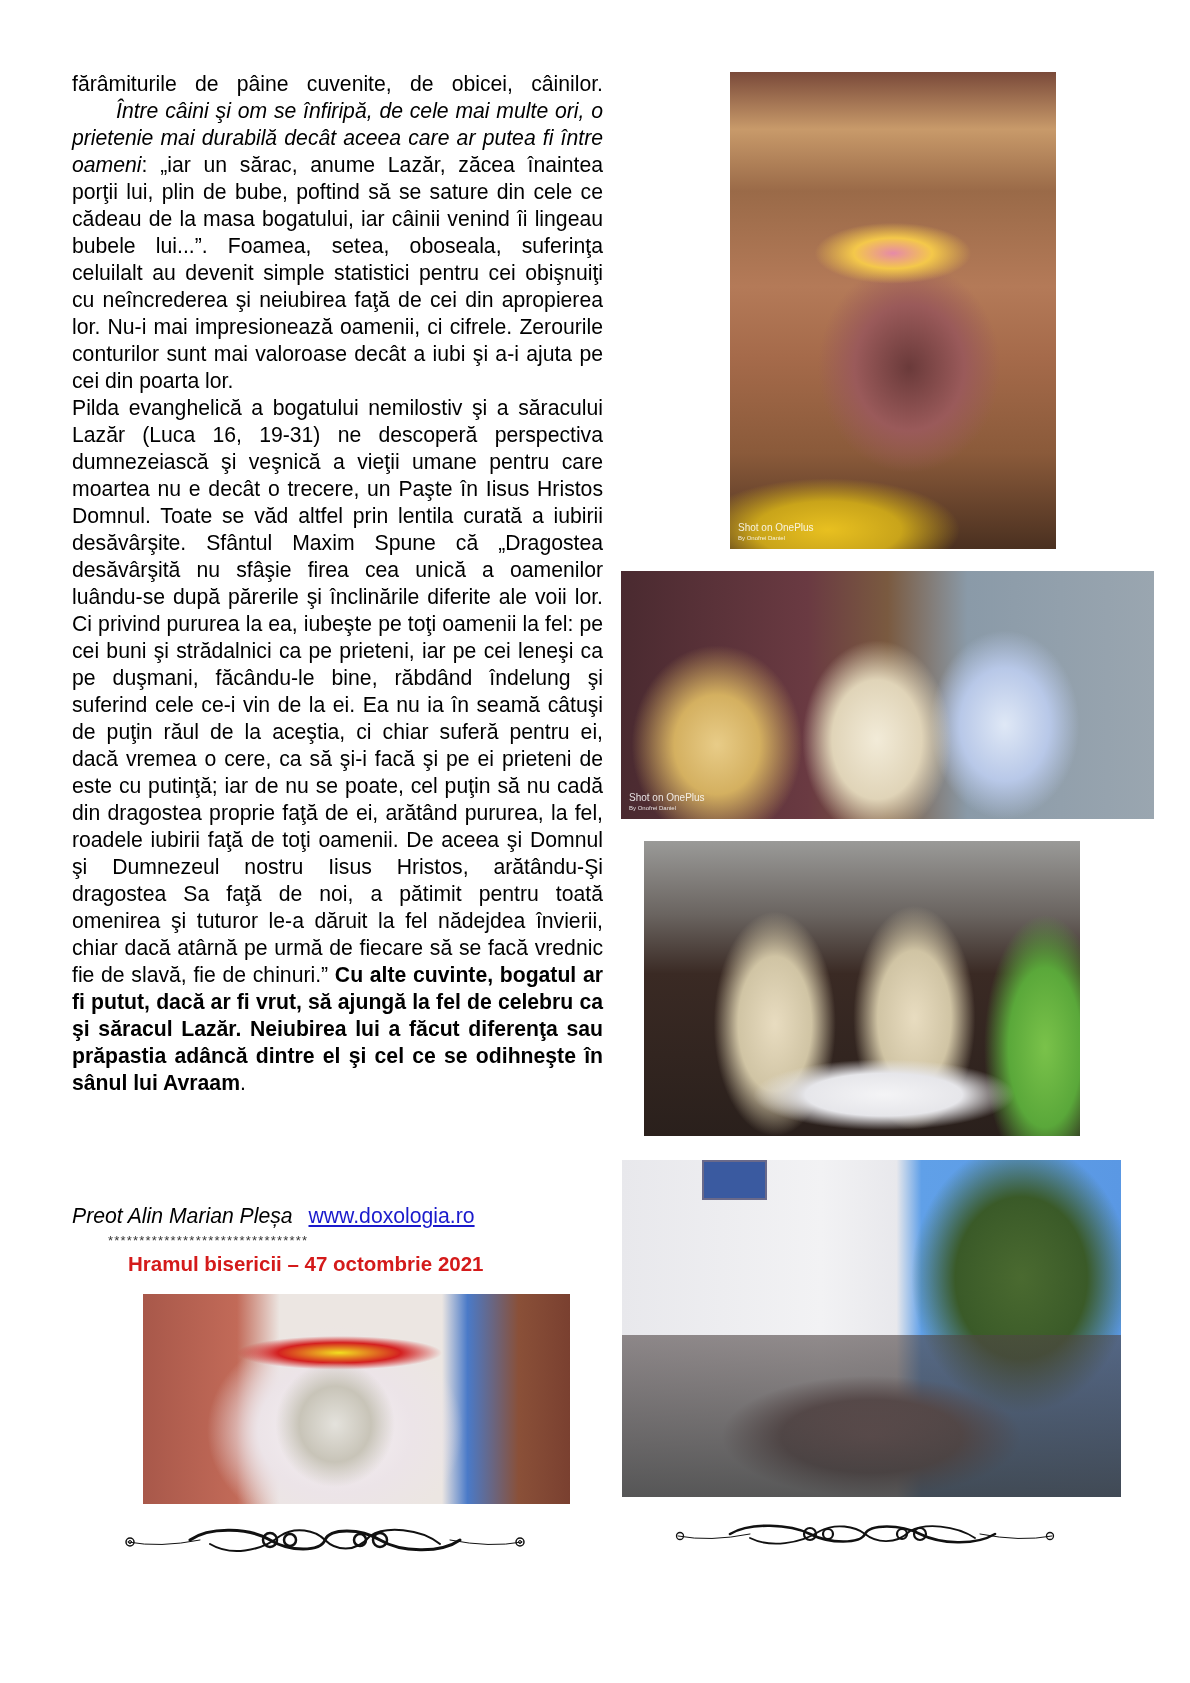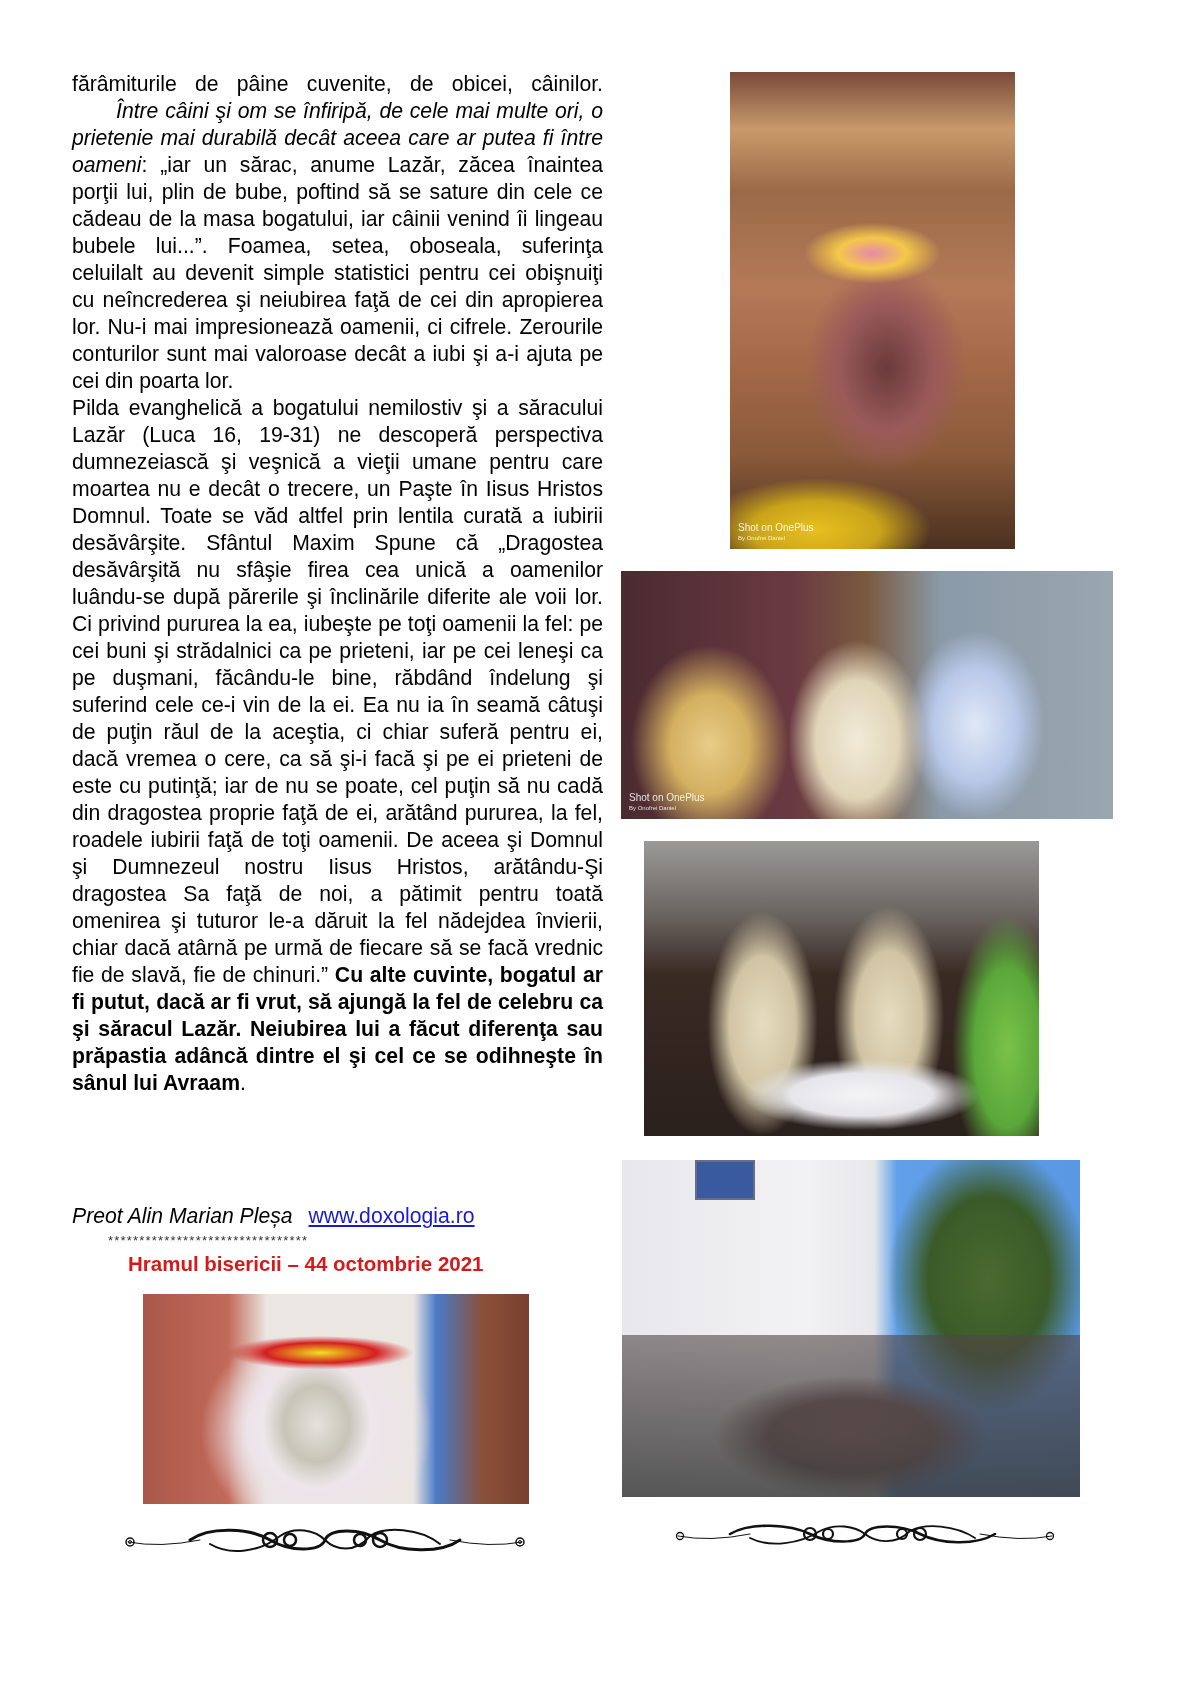--- a/index.html
+++ b/index.html
@@ -9,21 +9,21 @@
          font-size:21.2px; line-height:27.0px; text-align:justify; }
   .col p { margin:0; }
   .it { font-style:italic;margin-left:44px; }
   .bd { font-weight:bold;margin-top:12px; }
   .sig { position:absolute; left:72px; top:1202px; font-size:21.2px; line-height:27px; white-space:nowrap; }
   .sig .author { font-style:italic; }
   .sig a { color:#1a1acc; text-decoration:underline; margin-left:10px; }
   .stars { position:absolute; left:108px; top:1233px; font-size:13px; letter-spacing:1.2px; color:#333; white-space:nowrap; }
   .hram { position:absolute; left:128px; top:1252px; font-size:20.5px; font-weight:bold; color:#d41a1a; white-space:nowrap; }
 
-  .photo { position:absolute; overflow:hidden; }
+  .photo { position:absolute; overflow:hidden;padding-left:41px; }
   .photo .wm { position:absolute; left:8px; bottom:6px; color:#fff; font-size:10px; opacity:.85; line-height:10px; }
   .photo .wm small { display:block; font-size:6px; }
 
   
   #p1 { left:730px; top:72px; width:285px; height:477px;
         background:
           radial-gradient(ellipse 30% 8% at 50% 38%, #e68aa8 0%, #f4c84a 40%, rgba(0,0,0,0) 80%),
           radial-gradient(ellipse 45% 12% at 30% 96%, #e8c020 0%, #c9a41a 50%, rgba(0,0,0,0) 90%),
           radial-gradient(ellipse 28% 22% at 55% 62%, #6a3a3a 0%, #9a5a5a 60%, rgba(0,0,0,0) 100%),
           linear-gradient(180deg, #7a4a3a 0%, #c89a6a 12%, #9a6a48 25%, #b47a58 45%, #a56a4a 60%, #8a5a3a 80%, #4a3020 100%); }
@@ -72,21 +72,21 @@
     <span>Pilda evanghelică a bogatului nemilostiv şi a săracului Lazăr (Luca 16, 19-31) ne descoperă perspectiva dumnezeiască şi veşnică a vieţii umane pentru care moartea nu e decât o trecere, un Paşte în Iisus Hristos Domnul. Toate se văd altfel prin lentila curată a iubirii desăvârşite. Sfântul Maxim Spune că „Dragostea desăvârşită nu sfâşie firea cea unică a oamenilor luându-se după părerile şi înclinările diferite ale voii lor. Ci privind pururea la ea, iubeşte pe toţi oamenii la fel: pe cei buni şi strădalnici ca pe prieteni, iar pe cei leneşi ca pe duşmani, făcându-le bine, răbdând îndelung şi suferind cele ce-i vin de la ei. Ea nu ia în seamă câtuşi de puţin răul de la aceştia, ci chiar suferă pentru ei, dacă vremea o cere, ca să şi-i facă şi pe ei prieteni de este cu putinţă; iar de nu se poate, cel puţin să nu cadă din dragostea proprie faţă de ei, arătând pururea, la fel, roadele iubirii faţă de toţi oamenii. De aceea şi Domnul şi Dumnezeul nostru Iisus Hristos, arătându-Şi dragostea Sa faţă de noi, a pătimit pentru toată omenirea şi tuturor le-a dăruit la fel nădejdea învierii, chiar dacă atârnă pe urmă de fiecare să se facă vrednic fie de slavă, fie de chinuri.” </span><span class="bd">Cu alte cuvinte, bogatul ar fi putut, dacă ar fi vrut, să ajungă la fel de celebru ca şi săracul Lazăr. Neiubirea lui a făcut diferenţa sau prăpastia adâncă dintre el şi cel ce se odihneşte în sânul lui Avraam</span><span>.</span>
   </p>
 </div>
 
 <div class="sig">
   <span class="author">Preot Alin Marian Pleșa</span>
   <a>www.doxologia.ro</a>
 </div>
 
 <div class="stars">********************************</div>
-<div class="hram">Hramul bisericii – 44 octombrie 2021</div>
+<div class="hram">Hramul bisericii – 47 octombrie 2021</div>
 
 <div class="photo" id="p1">
   <div class="wm">
     <span>Shot on OnePlus</span>
     <small>By Onofrei Daniel</small>
   </div>
 </div>
 
 <div class="photo" id="p2">
   <div class="wm">

